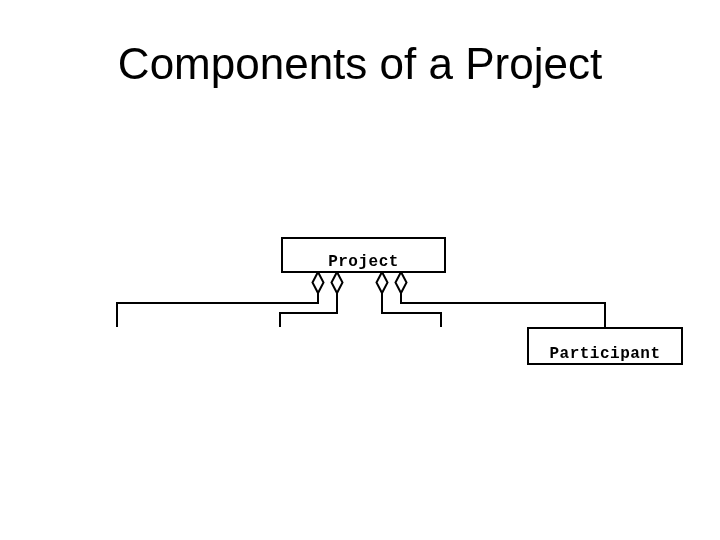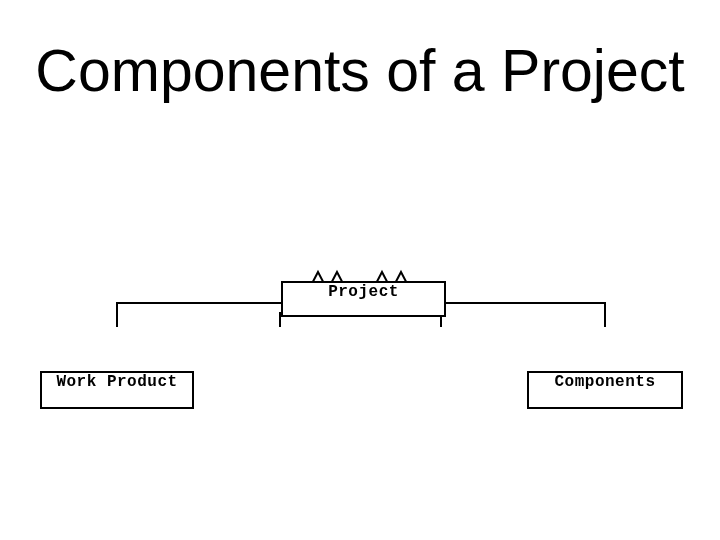--- a/index.html
+++ b/index.html
@@ -15,47 +15,46 @@
     overflow: hidden;
     font-family: "Liberation Sans", sans-serif;
   }
   .slide-title {
     position: absolute;
     top: 42px;
     left: 0;
     right: 0;
     text-align: center;
     font-family: "Liberation Sans", sans-serif;
-    font-size: 59px;
+    font-size: 44px;
     line-height: 1;
     color: #000000;
     white-space: nowrap;
   }
   .connector-layer {
     position: absolute;
     top: 0;
     left: 0;
     width: 720px;
     height: 540px;
   }
   .class-box {
     position: absolute;
     box-sizing: border-box;
     border: 2px solid #000000;
     background: #ffffff;
     display: flex;
-    align-items: flex-start;
+    align-items: flex-end;
     justify-content: center;
     font-family: "Liberation Mono", "DejaVu Sans Mono", monospace;
     font-weight: bold;
     font-size: 16px;
     letter-spacing: 0.5px;
     color: #000000;
     white-space: nowrap;
-    margin-top: 44px;
   }
   .box-project     { left: 281px; top: 237px; width: 165px; height: 36px; }
   .box-child-0     { left: 40px;  top: 327px; width: 154px; height: 38px; }
   .box-child-1     { left: 203px; top: 327px; width: 154px; height: 38px; }
   .box-child-2     { left: 365px; top: 327px; width: 152px; height: 38px; }
   .box-child-3     { left: 527px; top: 327px; width: 156px; height: 38px; }
 </style>
 </head>
 <body>
 
@@ -73,23 +72,20 @@
     <polygon points="318,272 323.5,282.5 318,293 312.5,282.5" fill="#ffffff" stroke="#000000" stroke-width="2"></polygon>
     <polygon points="337,272 342.5,282.5 337,293 331.5,282.5" fill="#ffffff" stroke="#000000" stroke-width="2"></polygon>
     <polygon points="382,272 387.5,282.5 382,293 376.5,282.5" fill="#ffffff" stroke="#000000" stroke-width="2"></polygon>
     <polygon points="401,272 406.5,282.5 401,293 395.5,282.5" fill="#ffffff" stroke="#000000" stroke-width="2"></polygon>
   </svg>
 
   <div class="class-box box-project">
     <span>Project</span>
   </div>
 
-  <div class="class-box box-child-0">
-    <span>Work Product</span>
-  </div>
 
 
 
   <div class="class-box box-child-3">
-    <span>Components</span>
+    <span>Participant</span>
   </div>
 
 </div>
 
 </body></html>

